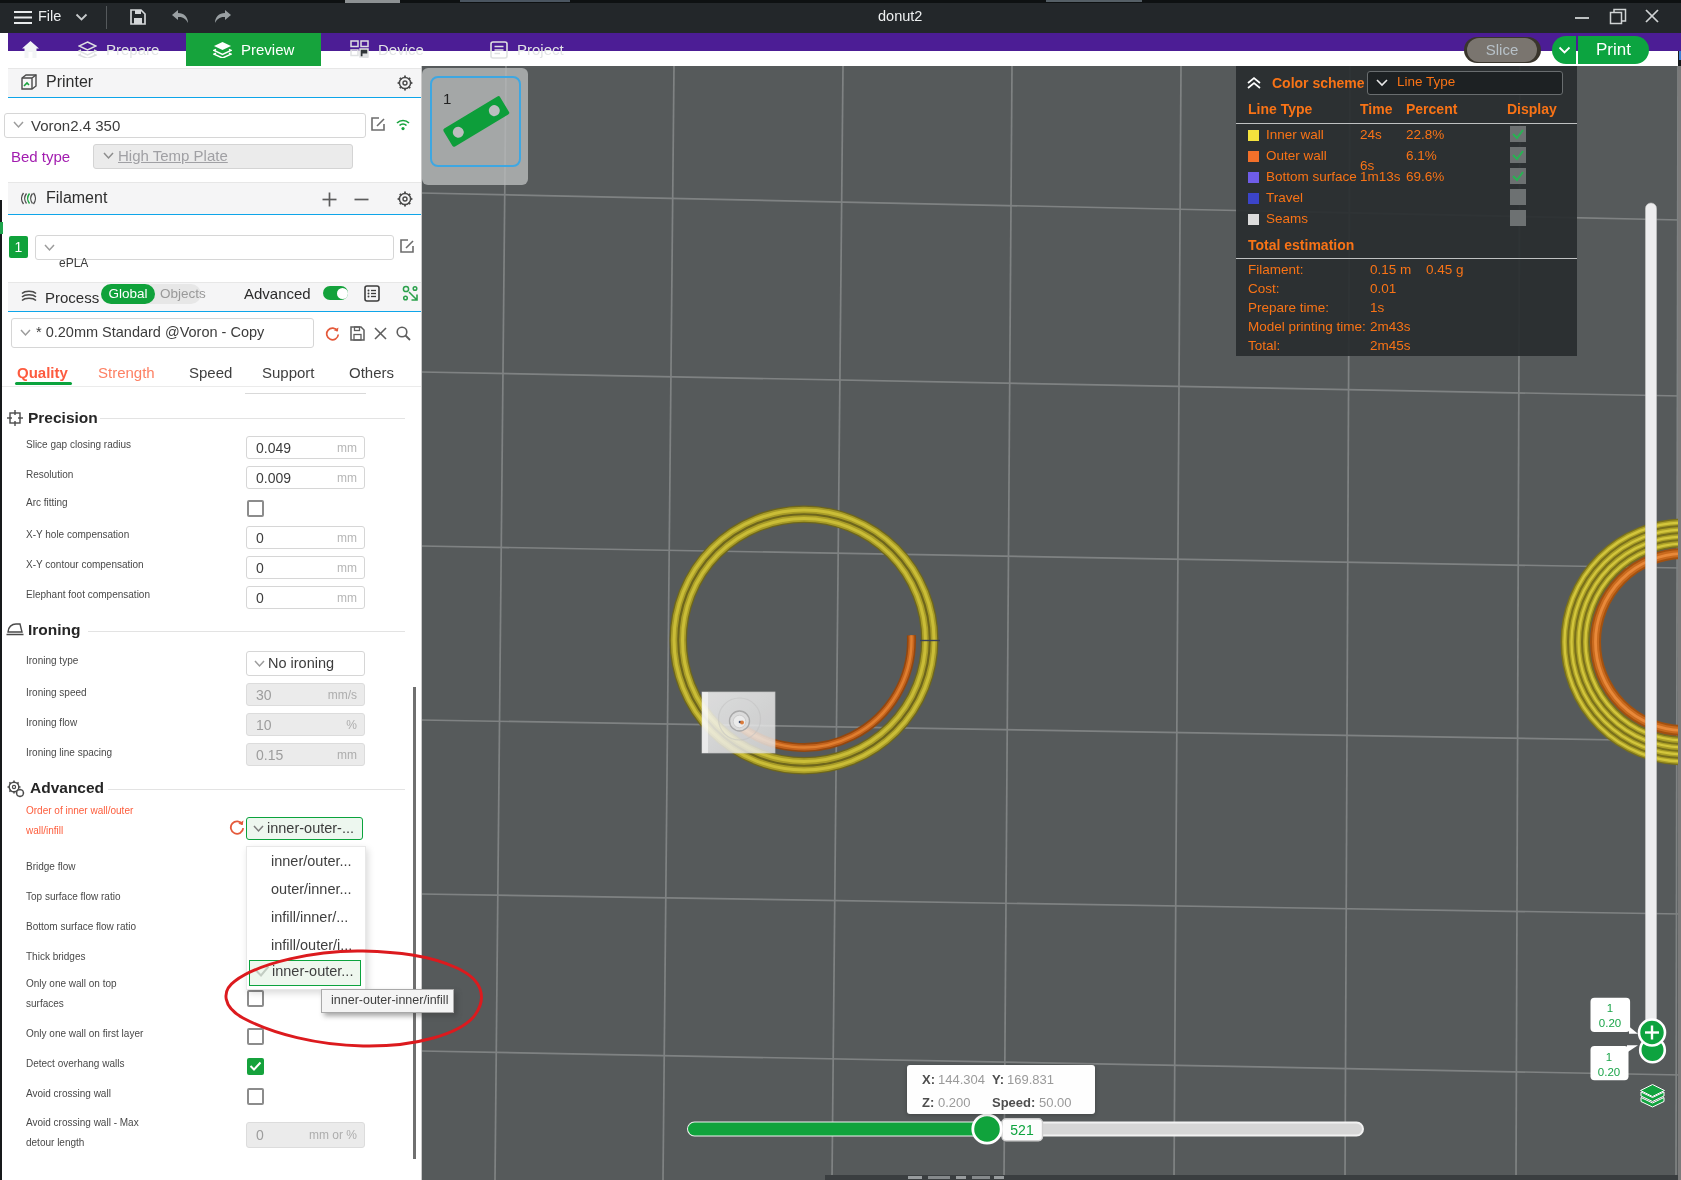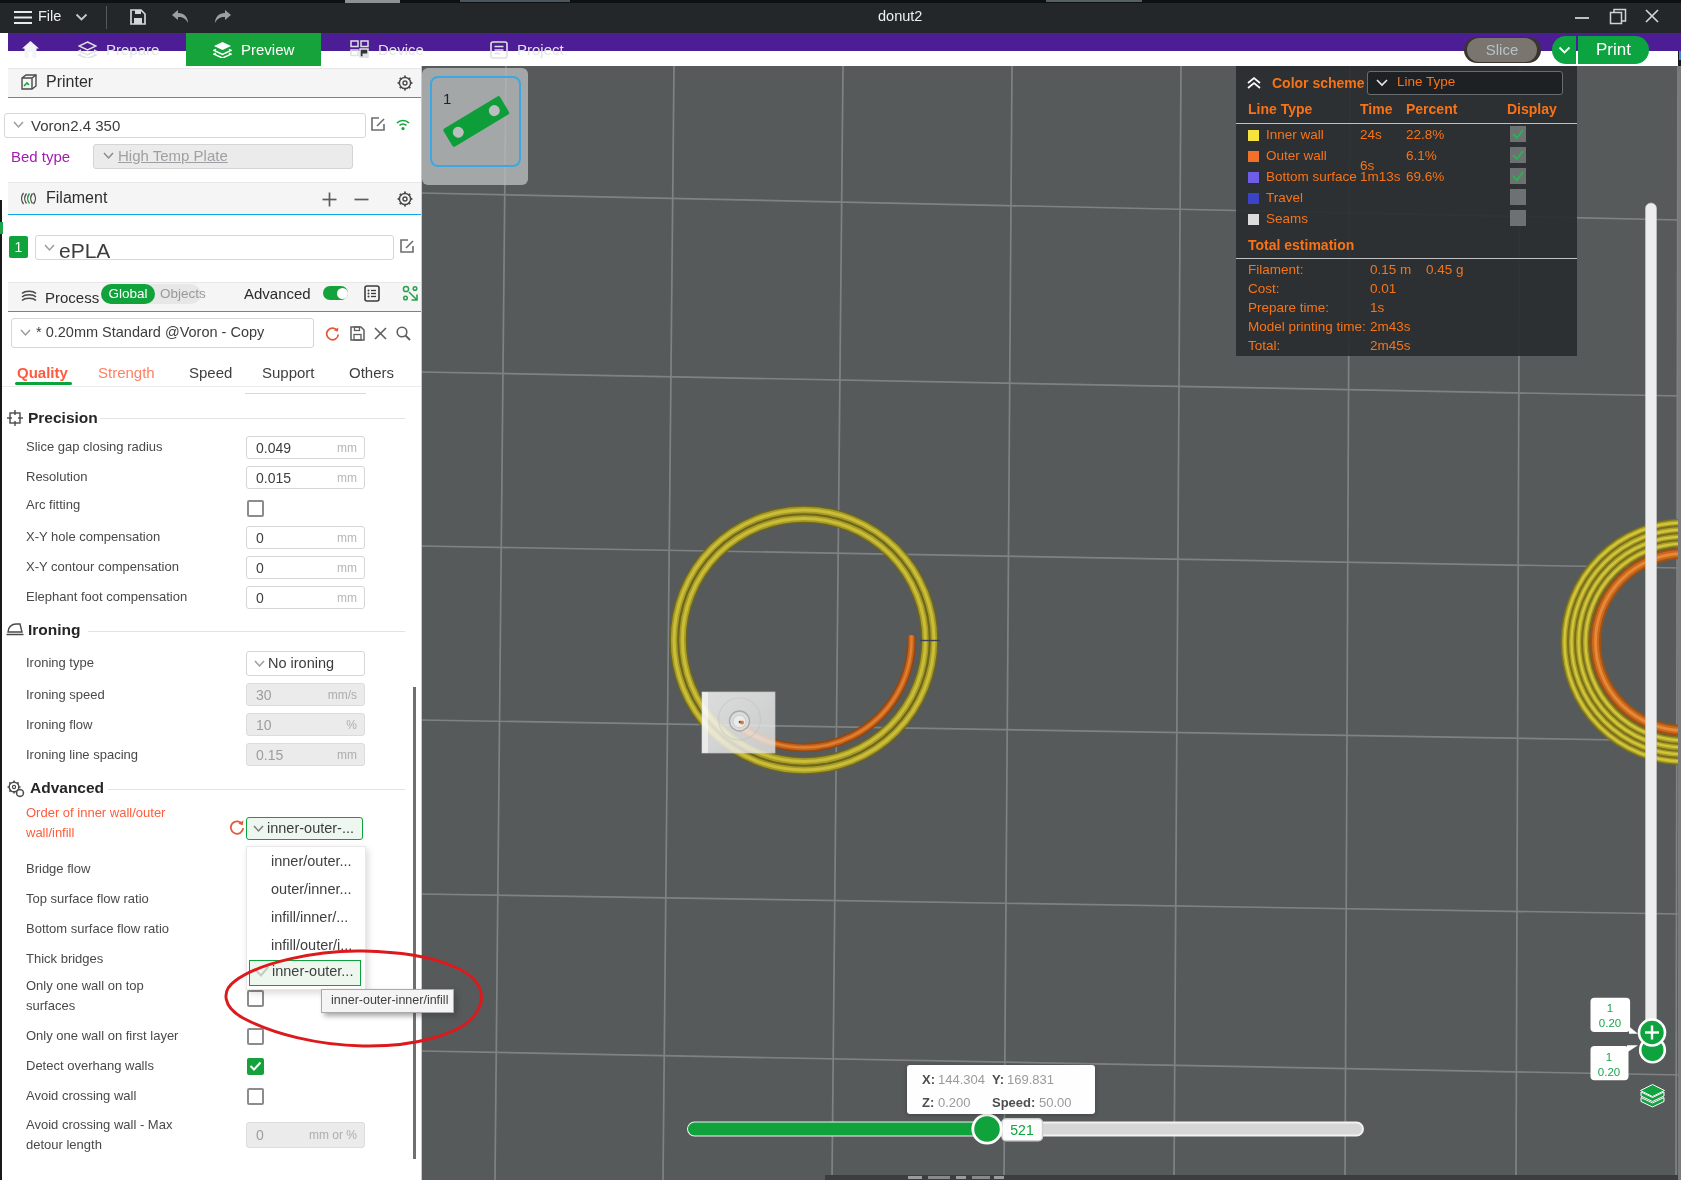--- a/index.html
+++ b/index.html
@@ -7,21 +7,21 @@
   .abs{position:absolute;}
   #stage{position:relative;width:1681px;height:1180px;background:#fff;overflow:hidden;}
   #topjunk{left:0;top:0;width:1681px;height:3px;background:#0e1112;}
   #titlebar{left:0;top:3px;width:1681px;height:30px;background:#23272a;}
   #navbar{left:0;top:33px;width:1681px;height:18px;background:#4c1d95;margin-left:8px;}
   .navtab{position:absolute;top:0;height:33px;display:flex;align-items:center;gap:9px;color:#e2e4e5;font-size:15px;}
   #lpanel{left:0;top:66px;width:421px;height:1114px;background:#ffffff;}
   .shead{position:absolute;left:8px;width:413px;height:28px;background:#f5f5f6;
      border-top:1px solid #e7e7e7;border-bottom:1px solid #0ea5e9;}
   .shead .t{position:absolute;left:38px;top:4px;font-size:16px;color:#2e2e2e;font-weight:500;}
-  .lbl{position:absolute;left:26px;font-size:13px;color:#494949;}
+  .lbl{position:absolute;left:26px;font-size:10px;color:#494949;}
   .ibox{position:absolute;left:246px;width:117px;height:21px;border:1px solid #d6d6d6;border-radius:3px;background:#fff;font-size:14px;color:#3d3d3d;}
   .ibox .v{position:absolute;left:9px;top:3px;}
   .ibox .u{position:absolute;right:7px;top:4px;font-size:12px;color:#b6b6b6;}
   .ibox.dis{background:#ebebeb;border-color:#dcdcdc;}
   .ibox.dis .v{color:#9d9d9d;}
   .ibox.dis .u{color:#adadad;}
   .cbox{position:absolute;left:247px;width:13px;height:13px;border:2px solid #8c8c8c;border-radius:2px;background:#fff;}
   .sechead{position:absolute;left:28px;font-size:15.5px;font-weight:bold;color:#262626;}
   .hline{position:absolute;height:1px;background:#ebebeb;}
   .combo{position:absolute;border:1px solid #d6d6d6;border-radius:3px;background:#fff;}
@@ -397,21 +397,21 @@
             <line x1="13.2" y1="2.8" x2="11.5" y2="4.5"></line>
             <line x1="2.8" y1="13.2" x2="4.5" y2="11.5"></line>
           </g>
     </svg>
   </div>
   <div class="abs" style="left:9px;top:170px;width:19px;height:22px;background:#10a23b;border-radius:2px;color:#fff;font-size:14px;text-align:center;line-height:22px;">1</div>
   <div class="combo" style="left:35px;top:169px;width:357px;height:23px;">
     <svg class="abs" style="left:8px;top:8px" width="11" height="8" viewBox="0 0 11 8">
           <path d="M1 1 L5.5 6 L10 1" stroke="#9c9c9c" stroke-width="1.5" fill="none"></path>
         </svg>
-    <span class="abs" style="left:23px;top:3px;font-size:21px;color:#3c3c3c;">ePLA</span>
+    <span class="abs" style="left:23px;top:20px;font-size:12px;color:#3c3c3c;">ePLA</span>
   </div>
   <svg class="abs" style="left:400px;top:173px" width="15" height="15" viewBox="0 0 15 15">
     <path d="M13 7 V13 H1 V1 H8" fill="none" stroke="#6d6d6d" stroke-width="1.6"></path>
     <path d="M6 9 L13 2" stroke="#6d6d6d" stroke-width="1.6"></path>
   </svg>
 
   <div class="shead" style="top:216px;">
     <svg class="abs" style="left:13px;top:7px" width="16" height="14" viewBox="0 0 16 14">
       <path d="M1 3.5 C4 0.5 12 0.5 15 3.5 M1 7 C4 4 12 4 15 7 M1 10.5 C4 7.5 12 7.5 15 10.5" fill="none" stroke="#4a4a4a" stroke-width="1.5"></path>
     </svg>
@@ -487,21 +487,21 @@
   </svg>
   <span class="sechead" style="top:343px;">Precision</span>
   <div class="hline" style="left:100px;top:352px;width:305px;background:#e3e3e3;"></div>
   <span class="lbl" style="top:373px;">Slice gap closing radius</span>
   <div class="ibox" style="top:370px;">
         <span class="v">0.049</span>
         <span class="u">mm</span>
       </div>
   <span class="lbl" style="top:403px;">Resolution</span>
   <div class="ibox" style="top:400px;">
-        <span class="v">0.015</span>
+        <span class="v">0.009</span>
         <span class="u">mm</span>
       </div>
   <span class="lbl" style="top:431px;">Arc fitting</span>
   <div class="cbox" style="top:434px;"></div>
   <span class="lbl" style="top:463px;">X-Y hole compensation</span>
   <div class="ibox" style="top:460px;">
         <span class="v">0</span>
         <span class="u">mm</span>
       </div>
   <span class="lbl" style="top:493px;">X-Y contour compensation</span>

